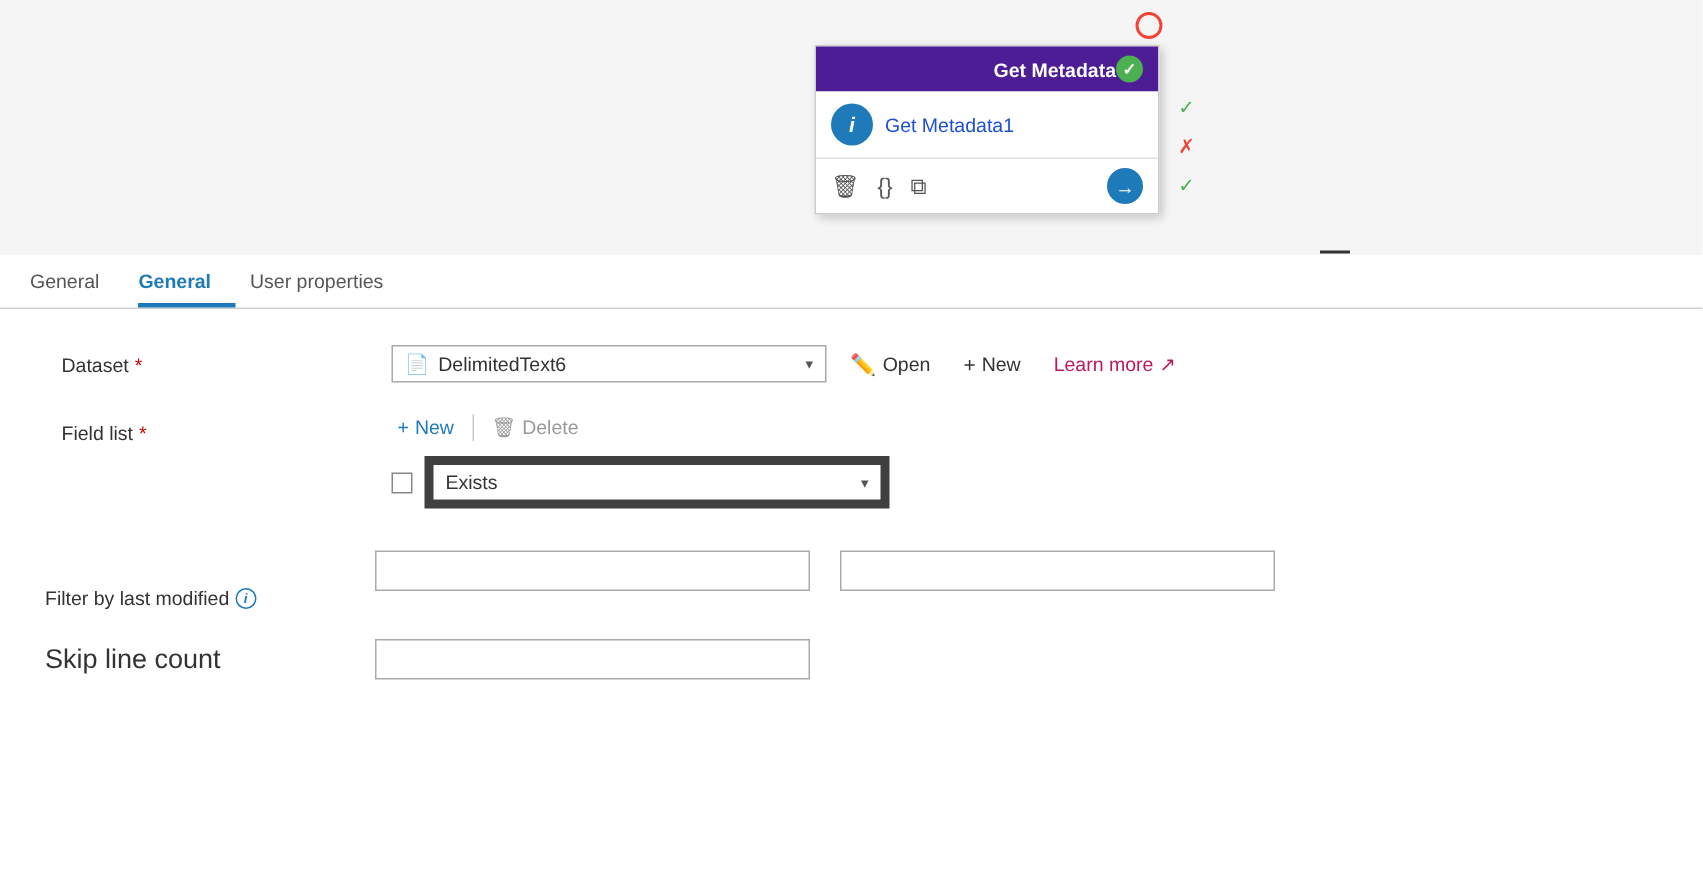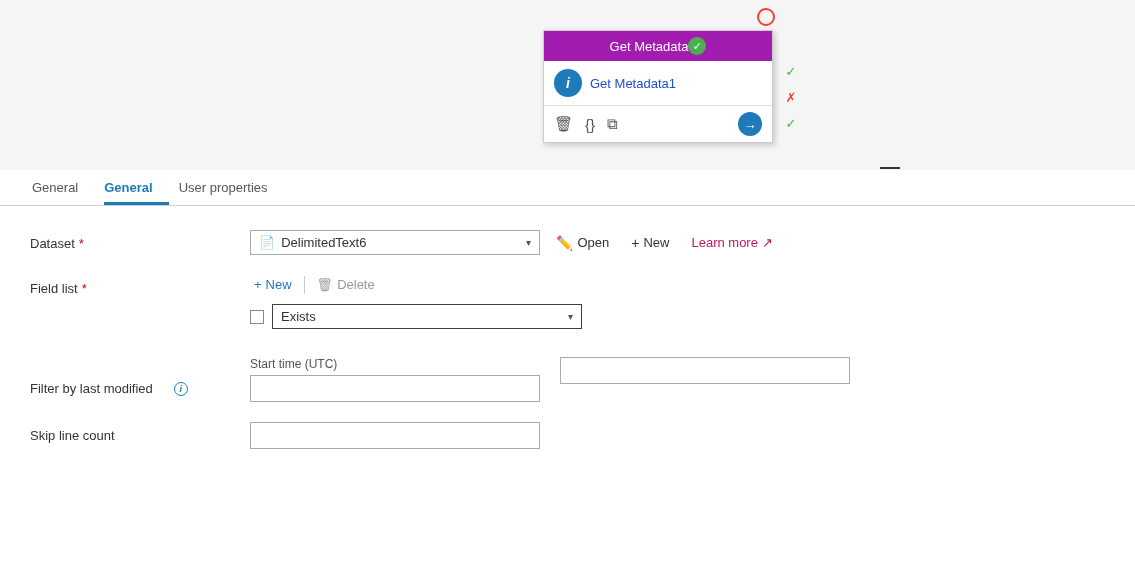--- a/index.html
+++ b/index.html
@@ -29,28 +29,28 @@
       position: absolute;
       top: 30px;
       left: 543px;
       width: 230px;
       background: #fff;
       border: 1px solid #ccc;
       box-shadow: 2px 2px 6px rgba(0,0,0,0.2);
     }
 
     .activity-card-header {
-      background: #a21caf;
+      background: #4c1d95;
       color: #fff;
       padding: 6px 10px;
       display: flex;
       align-items: center;
-      justify-content: center;
-      font-size: 13px;
-      font-weight: 400;
+      justify-content: flex-end;
+      font-size: 13px;
+      font-weight: 700;
     }
 
     .activity-card-header .check-badge {
       width: 18px;
       height: 18px;
       background: #4caf50;
       border-radius: 50%;
       display: flex;
       align-items: center;
       justify-content: center;
@@ -150,21 +150,21 @@
     
     .tabs-container {
       position: absolute;
       top: 170px;
       left: 0;
       width: 1135px;
       background: #fff;
       border-bottom: 1px solid #d0d0d0;
       display: flex;
       align-items: flex-end;
-      padding: 0 32px;
+      padding: 0 20px;
       height: 36px;
     }
 
     .tab {
       padding: 8px 16px 8px 0;
       margin-right: 10px;
       cursor: pointer;
       font-size: 13px;
       color: #555;
       border-bottom: 3px solid transparent;
@@ -183,20 +183,21 @@
       top: 206px;
       left: 0;
       width: 1135px;
       padding: 24px 30px;
     }
 
     .form-row {
       display: flex;
       align-items: flex-start;
       margin-bottom: 20px;
+      margin-left: 11px;
     }
 
     .form-label {
       width: 220px;
       font-size: 13px;
       color: #333;
       padding-top: 6px;
       flex-shrink: 0;
       display: flex;
       align-items: center;
@@ -310,21 +311,21 @@
     }
 
     .field-label {
       font-size: 13px;
       color: #333;
     }
 
     .field-select-wrapper {
       display: flex;
       align-items: center;
-      border: 1px solid #404040;
+      border: 6px solid #404040;
       background: #fff;
       padding: 4px 8px;
       min-width: 310px;
       font-size: 13px;
     }
 
     .field-select-wrapper .fs-label {
       flex: 1;
       color: #333;
     }
@@ -342,21 +343,21 @@
     }
 
     .filter-label {
       width: 220px;
       font-size: 13px;
       color: #333;
       padding-top: 24px;
       flex-shrink: 0;
       display: flex;
       align-items: center;
-      gap: 21px;
+      gap: 4px;
     }
 
     .info-icon-circle {
       width: 14px;
       height: 14px;
       border: 1px solid #1e7ab8;
       border-radius: 50%;
       display: flex;
       align-items: center;
       justify-content: center;
@@ -394,21 +395,21 @@
 
     
     .skip-row {
       display: flex;
       align-items: center;
       margin-bottom: 20px;
     }
 
     .skip-label {
       width: 220px;
-      font-size: 13px;
+      font-size: 18px;
       color: #333;
       flex-shrink: 0;
     }
 
     .skip-input {
       border: 1px solid #aaa;
       padding: 5px 8px;
       font-size: 13px;
       width: 290px;
       color: #333;
@@ -533,21 +534,20 @@
     </div>
   </div>
 
   <div class="filter-row">
     <div class="filter-label">
       <span>Filter by last modified</span>
       <div class="info-icon-circle">i</div>
     </div>
     <div class="filter-control">
       <div class="time-group">
-        <span class="time-label">Start time (UTC)</span>
         <input class="time-input" type="text" placeholder="" style="">
       </div>
       <div class="time-group">
         <input class="time-input" type="text" placeholder="" style="">
       </div>
     </div>
   </div>
 
   <div class="skip-row">
     <div class="skip-label">Skip line count</div>

